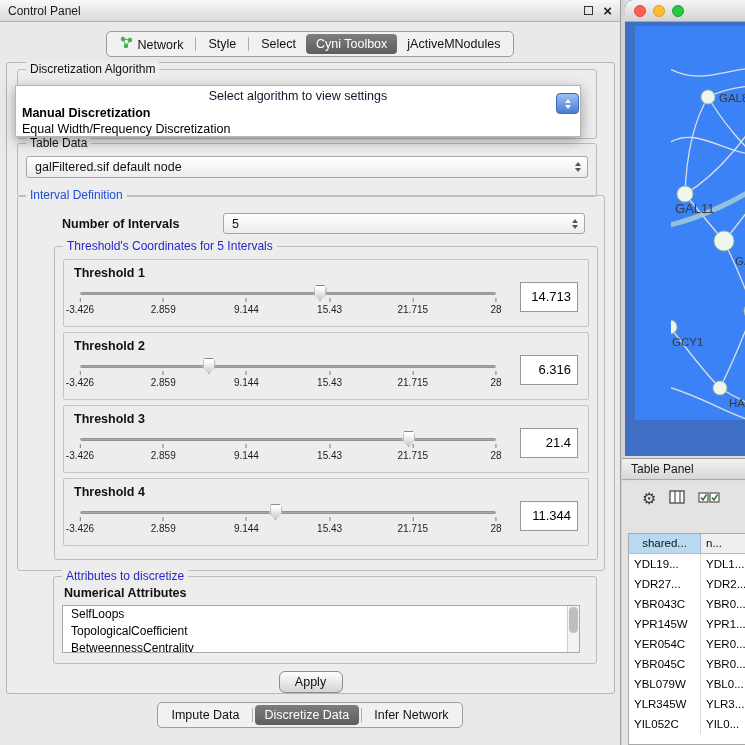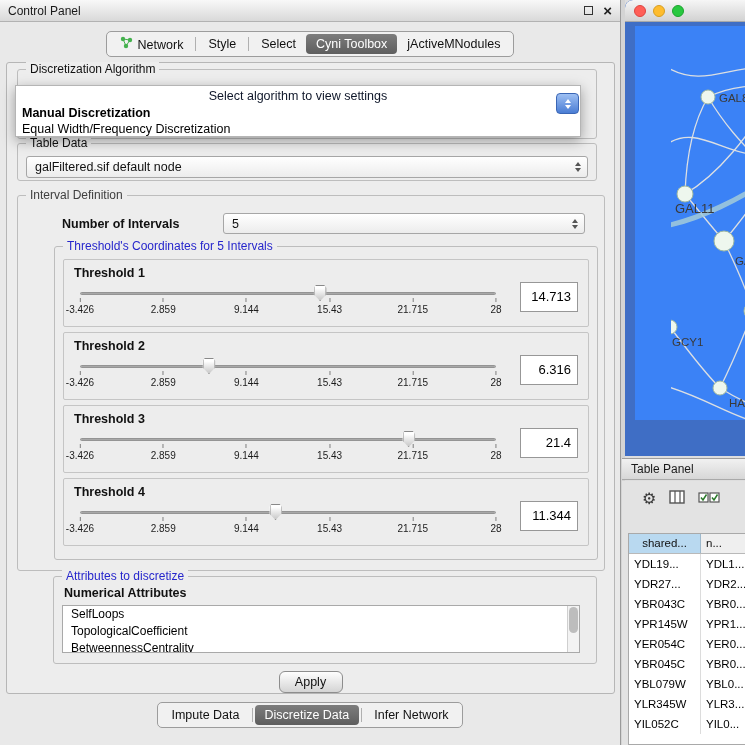--- a/index.html
+++ b/index.html
@@ -27,25 +27,25 @@
   .tab.selected { background:linear-gradient(#7d7d7d,#5e5e5e); color:#fff; }
   .tab-sep { width:1px; height:14px; background:#b0b0b0; margin:0 2px; }
 
   .cp-body { position:absolute; left:6px; top:62px; width:609px; height:632px;
     background:#ededed; border:1px solid #b6b6b6; border-radius:3px; }
 
   
   .fieldset { position:absolute; border:1px solid #bdbdbd; border-radius:3px; background:transparent; }
   .fieldset > .legend { position:absolute; top:-8px; left:8px; background:#ededed;
     padding:0 4px; font-size:12px; color:#111; white-space:nowrap; }
-  .legend.green { color:#404040; }
+  .legend.green { color:#1d4ed8; }
   .legend.blue { color:#2626cc; }
 
   .fs-algo { left:10px; top:6px; width:580px; height:70px; }
-  .fs-tabledata { left:10px; top:80px; width:580px; height:38px; }
+  .fs-tabledata { left:10px; top:80px; width:580px; height:54px; }
   .fs-interval { left:10px; top:132px; width:588px; height:376px; }
   .fs-attrs { left:46px; top:513px; width:544px; height:88px; }
 
   
   .combo { background:linear-gradient(#ffffff,#ececec); border:1px solid #a6a6a6;
     border-radius:3px; display:flex; align-items:center; font-size:12.5px; color:#111;
     padding-left:8px; }
   .spin { margin-left:auto; padding-right:6px; display:flex; flex-direction:column; gap:2px; }
   .spin .up { width:0; height:0; border-left:3.5px solid transparent; border-right:3.5px solid transparent; border-bottom:4.5px solid #555; }
   .spin .dn { width:0; height:0; border-left:3.5px solid transparent; border-right:3.5px solid transparent; border-top:4.5px solid #555; }

